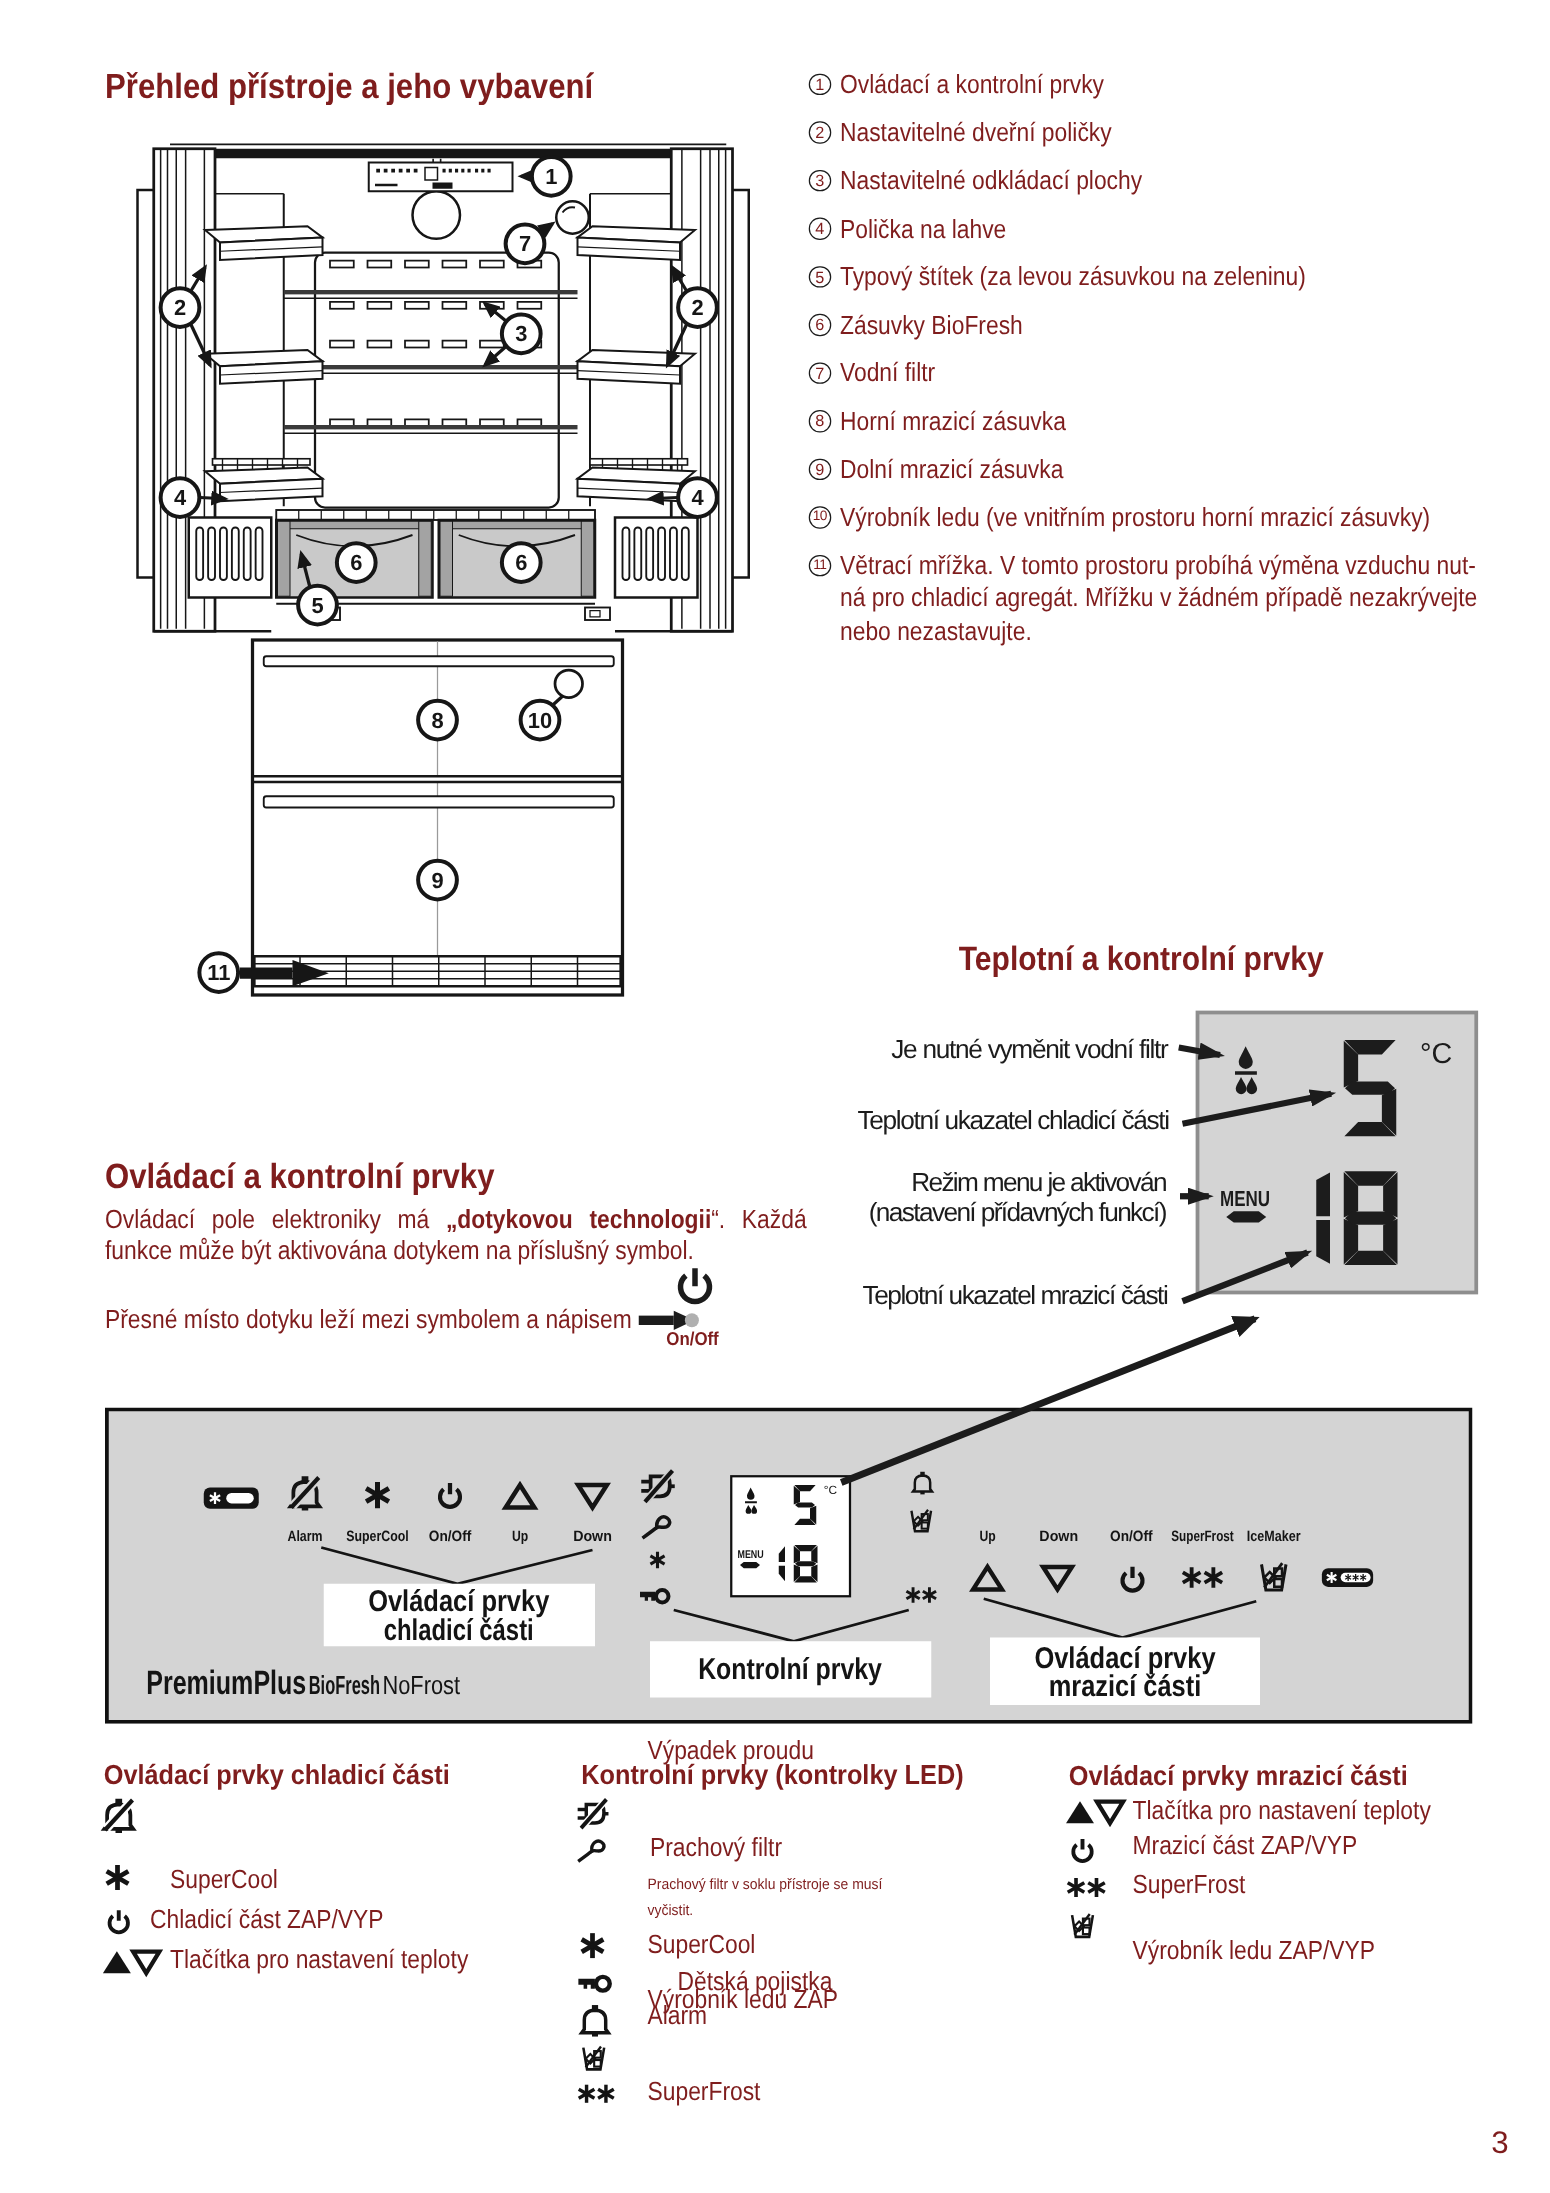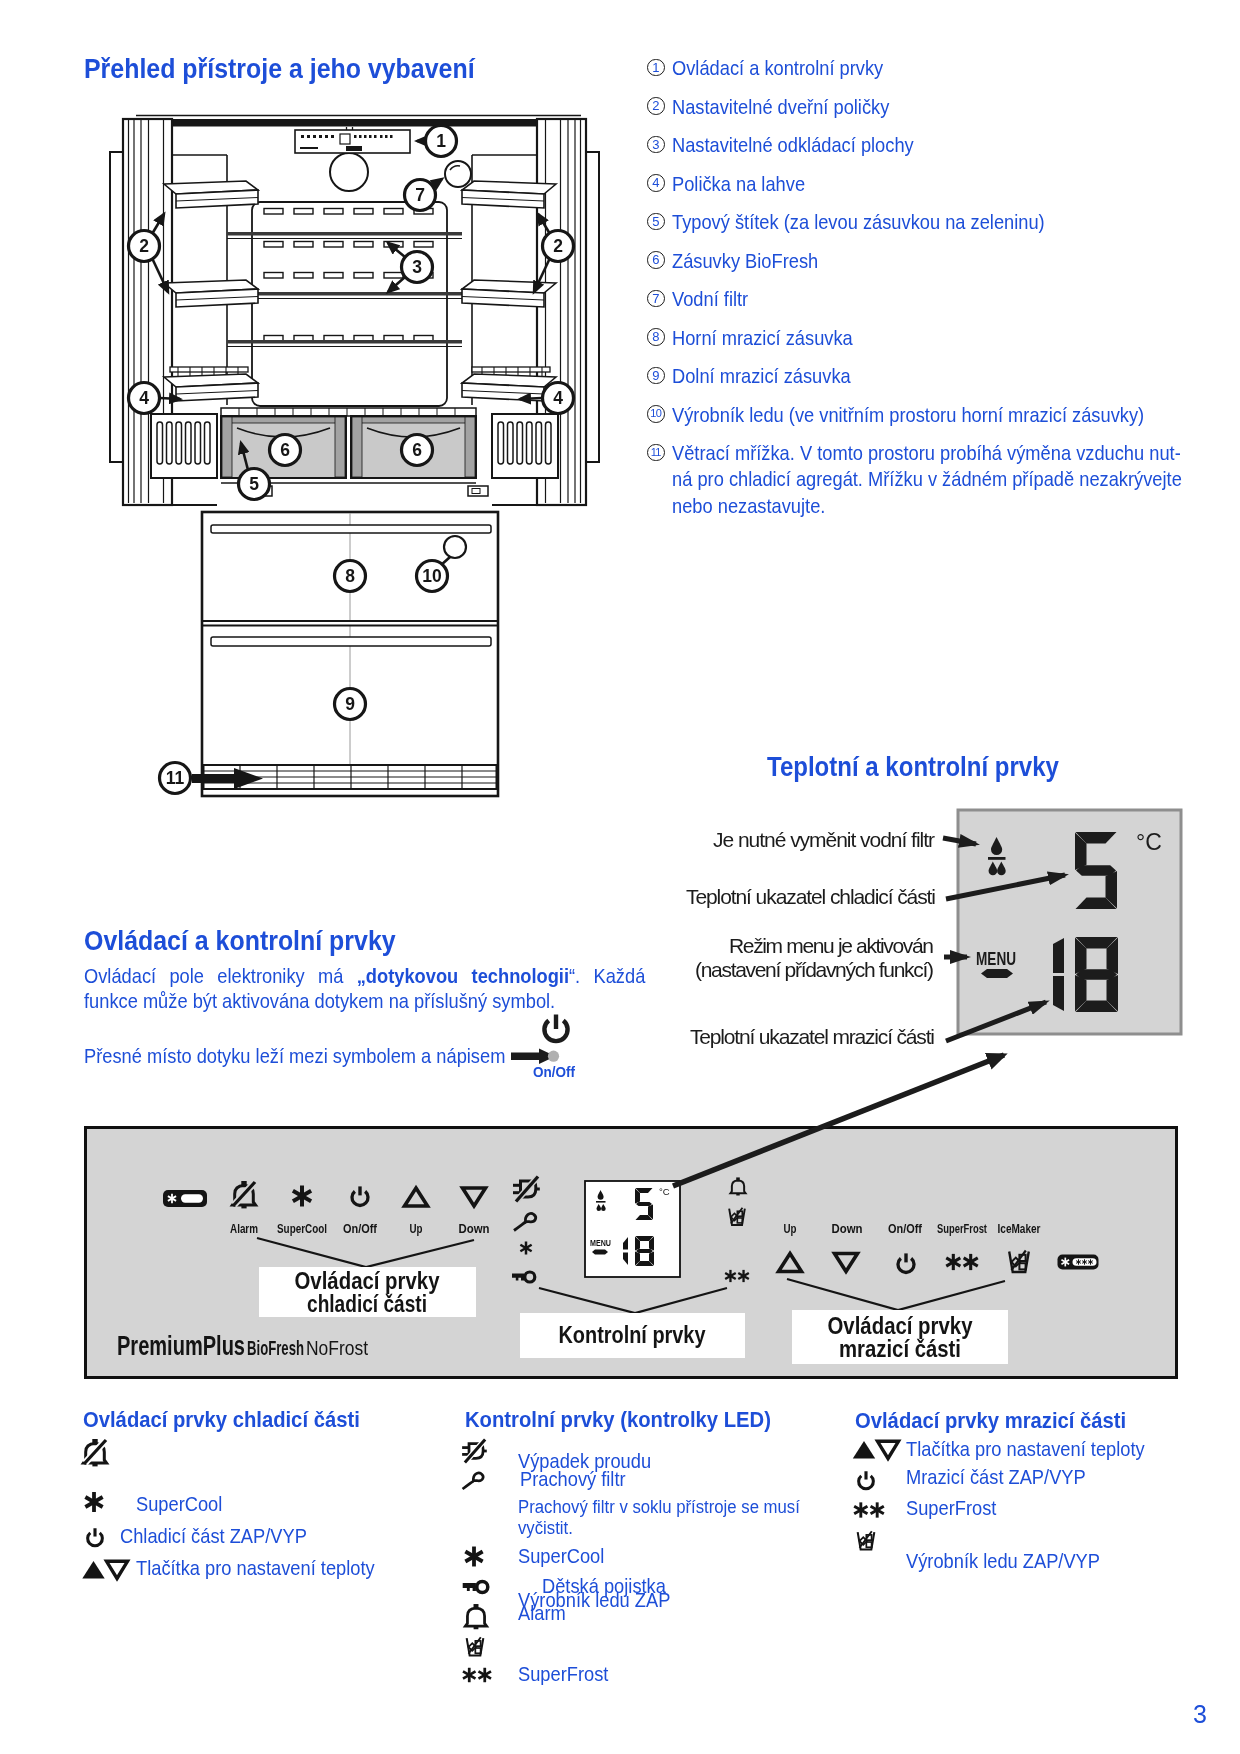--- a/index.html
+++ b/index.html
@@ -1,16 +1,16 @@
 <!DOCTYPE html>
 <html lang="cs"><head><meta charset="utf-8">
 <title>p3</title>
 <style>
 html,body{margin:0;padding:0;background:#fff}
-#page{position:relative;width:1240px;height:1754px;background:#ffffff;font-family:"Liberation Sans",sans-serif;color:#1d4ed8;overflow:hidden}
+#page{position:relative;width:1240px;height:1754px;background:#ffffff;font-family:"Liberation Sans",sans-serif;color:#7f1d1d;overflow:hidden}
 .abs{position:absolute}
 .h1{font-size:28px;font-weight:bold;transform:scaleX(.89);transform-origin:0 0;white-space:nowrap}
 .t{font-size:21px}
 .cx{display:inline-block;transform:scaleX(.87);transform-origin:0 0;white-space:nowrap}
 .li{position:absolute;left:647px;display:flex}
 .num{flex:0 0 auto;width:15.6px;height:15.6px;border:1.7px solid #1c1c1c;border-radius:50%;text-align:center;line-height:15.8px;font-size:13px;margin-top:3.5px}
 .num2{font-size:11px;letter-spacing:-0.6px}
 .litx{margin-left:7px;line-height:26.3px;transform:scaleX(.87);transform-origin:0 0;white-space:nowrap}
 svg{display:block}
 svg text{font-family:"Liberation Sans",sans-serif}
@@ -564,23 +564,23 @@
 <text x="163" y="229" font-weight="bold" font-size="21" fill="#141414" textLength="57" lengthAdjust="spacingAndGlyphs">BioFresh</text>
 <text x="222" y="229" font-size="21" fill="#141414" textLength="62" lengthAdjust="spacingAndGlyphs">NoFrost</text>
 </svg>
 
 <div class="abs cb" style="left:83px;top:1407px">Ovládací prvky chladicí části</div>
 <div class="abs t" style="left:136px;top:1492px"><span class="cx">SuperCool</span></div>
 <div class="abs t" style="left:120px;top:1524px"><span class="cx">Chladicí část ZAP/VYP</span></div>
 <div class="abs t" style="left:136px;top:1556px"><span class="cx">Tlačítka pro nastavení teploty</span></div>
 
 <div class="abs cb" style="left:465px;top:1407px">Kontrolní prvky (kontrolky LED)</div>
-<div class="abs t" style="left:518px;top:1449px"><span class="cx">Výpadek proudu</span></div>
+<div class="abs t" style="left:518px;top:1389px"><span class="cx">Výpadek proudu</span></div>
 <div class="abs t" style="left:520px;top:1467px"><span class="cx">Prachový filtr</span></div>
-<div class="abs" style="left:518px;top:1497px;font-size:18px;line-height:20.5px"><span style="display:inline-block;transform:scaleX(.93);transform-origin:0 0;white-space:nowrap">Prachový filtr v&nbsp;soklu přístroje se musí<br>vyčistit.</span></div>
+<div class="abs" style="left:518px;top:1497px;font-size:12px;line-height:20.5px"><span style="display:inline-block;transform:scaleX(.93);transform-origin:0 0;white-space:nowrap">Prachový filtr v&nbsp;soklu přístroje se musí<br>vyčistit.</span></div>
 <div class="abs t" style="left:518px;top:1544px"><span class="cx">SuperCool</span></div>
 <div class="abs t" style="left:542px;top:1574px"><span class="cx">Dětská pojistka</span></div>
 <div class="abs t" style="left:518px;top:1601px"><span class="cx">Alarm</span></div>
 <div class="abs t" style="left:518px;top:1588px"><span class="cx">Výrobník ledu ZAP</span></div>
 <div class="abs t" style="left:518px;top:1662px"><span class="cx">SuperFrost</span></div>
 
 <div class="abs cb" style="left:855px;top:1408px">Ovládací prvky mrazicí části</div>
 <div class="abs t" style="left:906px;top:1437px"><span class="cx">Tlačítka pro nastavení teploty</span></div>
 <div class="abs t" style="left:906px;top:1465px"><span class="cx">Mrazicí část ZAP/VYP</span></div>
 <div class="abs t" style="left:906px;top:1496px"><span class="cx">SuperFrost</span></div>

